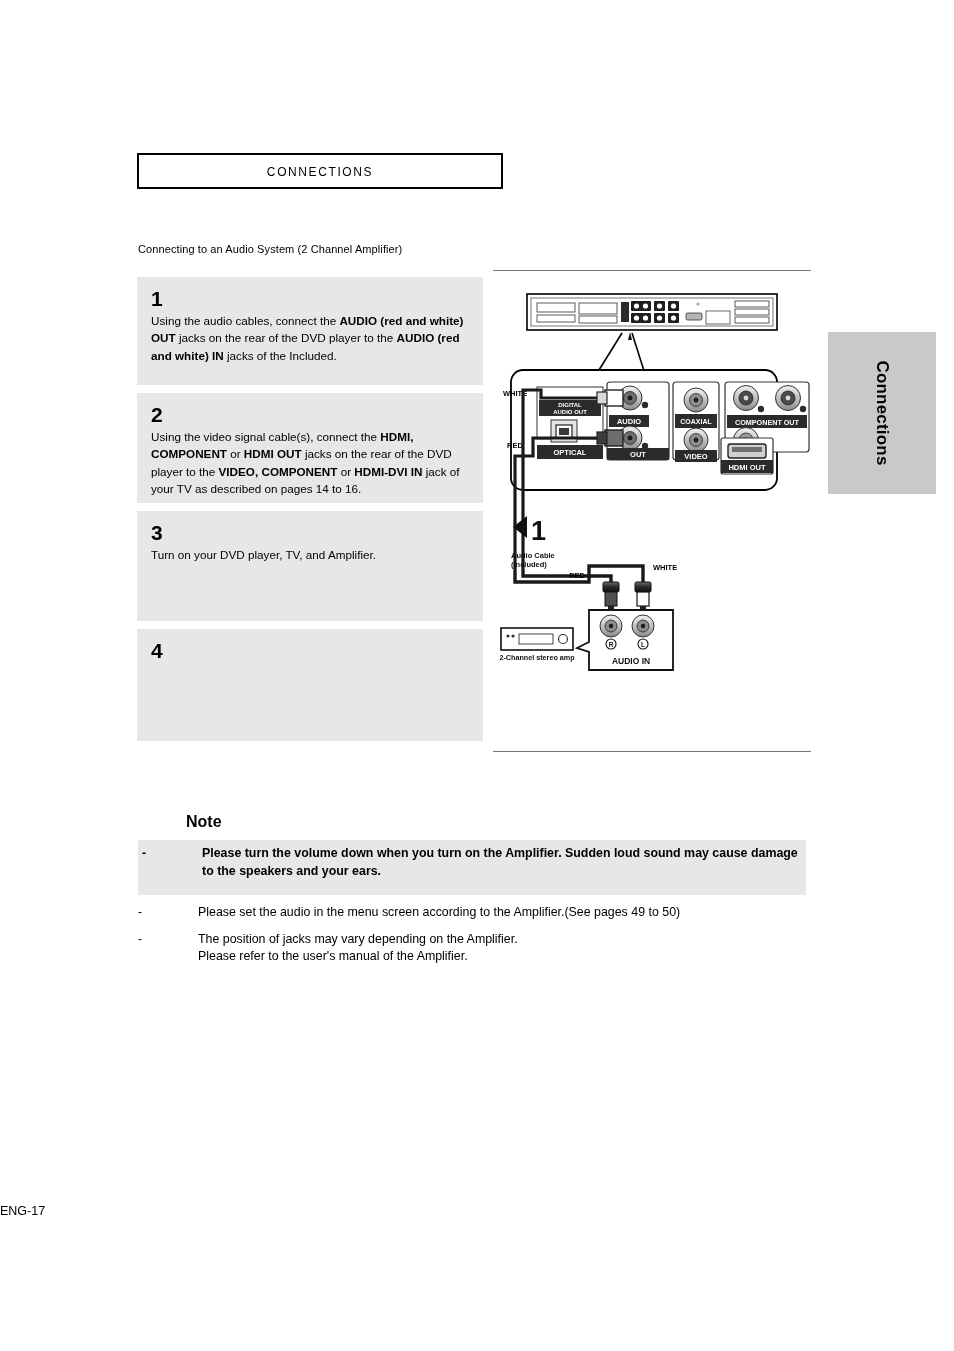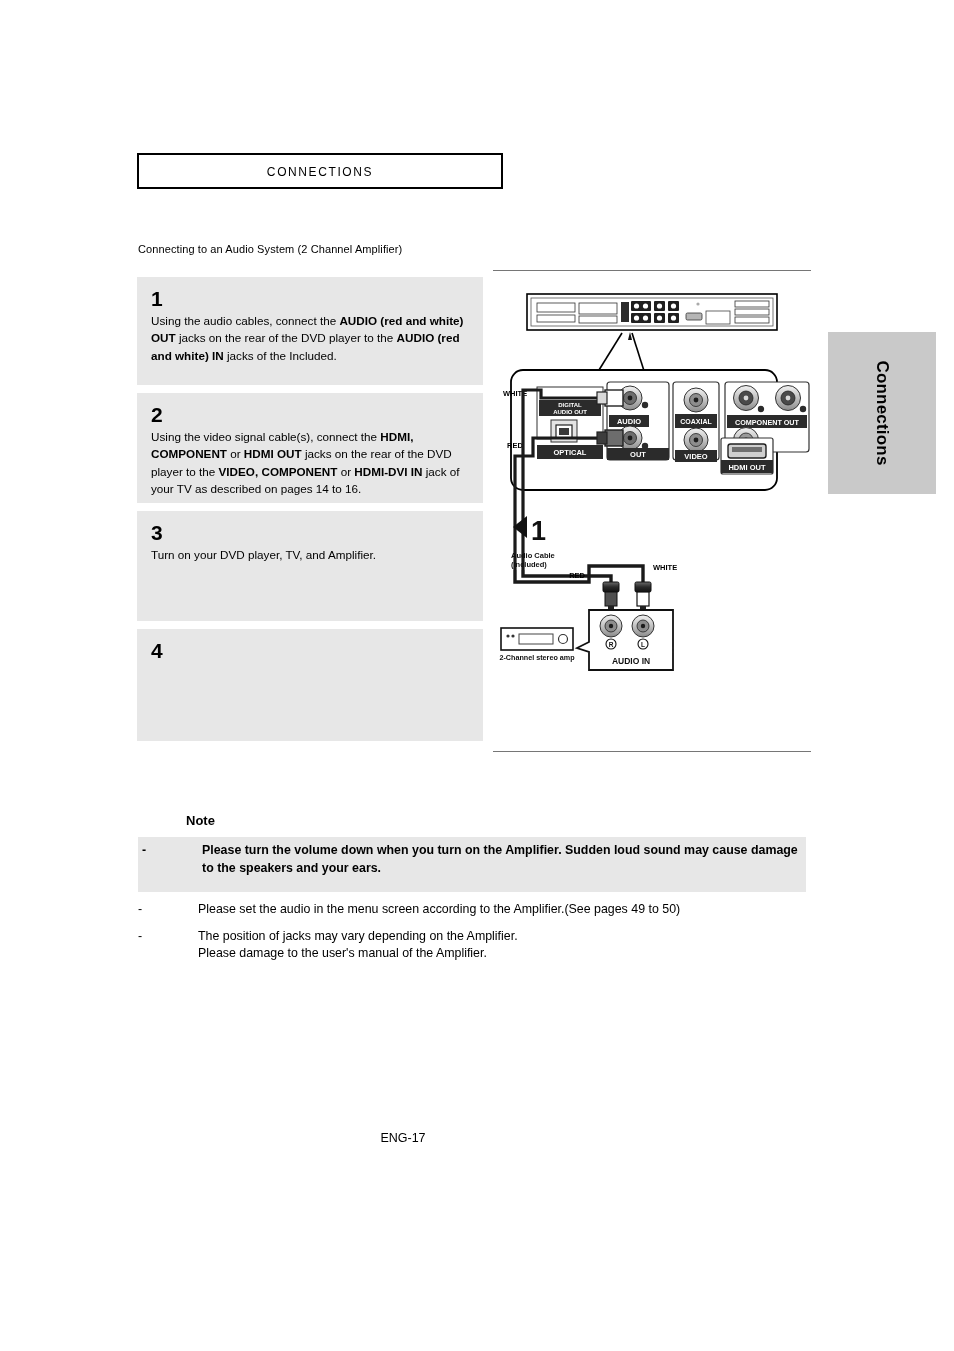--- a/index.html
+++ b/index.html
@@ -121,21 +121,21 @@
   }
 
   
   .note-wrap {
     position: absolute;
     left: 138px;
     top: 813px;
     width: 668px;
   }
   .note-title {
-    font-size: 13px;
+    font-size: 16px;
     font-weight: bold;
     margin-bottom: 9px;
     padding-left: 48px;
   }
   .note-hl {
     background: #e7e7e7;
     padding: 5px 4px 6px 4px;
     display: block;
   }
   .note-row {
@@ -149,23 +149,22 @@
     width: 12px;
     flex: 0 0 12px;
   }
   .note-body { flex: 1 1 auto; margin-left: 48px; }
   .note-sub { display: block; }
 
   
   .footer {
     position: absolute;
     left: 0;
-    top: 1131px;
+    top: 1204px;
     width: 806px;
-    text-align: center;
     font-size: 12.5px;
   }
 
   
   .dlabel {
     font-family: "Liberation Sans", sans-serif;
     font-weight: bold;
   }
 </style>
 </head>
@@ -415,18 +414,18 @@
 
   <div class="note-row">
     <span class="note-dash">-</span>
     <span class="note-body">Please set the audio in the menu screen according to the Amplifier.(See pages 49 to 50)</span>
   </div>
 
   <div class="note-row">
     <span class="note-dash">-</span>
     <span class="note-body">
       <span class="note-sub">The position of jacks may vary depending on the Amplifier.</span>
-      <span class="note-sub">Please damage to the user's manual of the Amplifier.</span>
+      <span class="note-sub">Please refer to the user's manual of the Amplifier.</span>
     </span>
   </div>
 </div>
 
 <div class="footer">ENG-17</div>
 
 </body></html>

